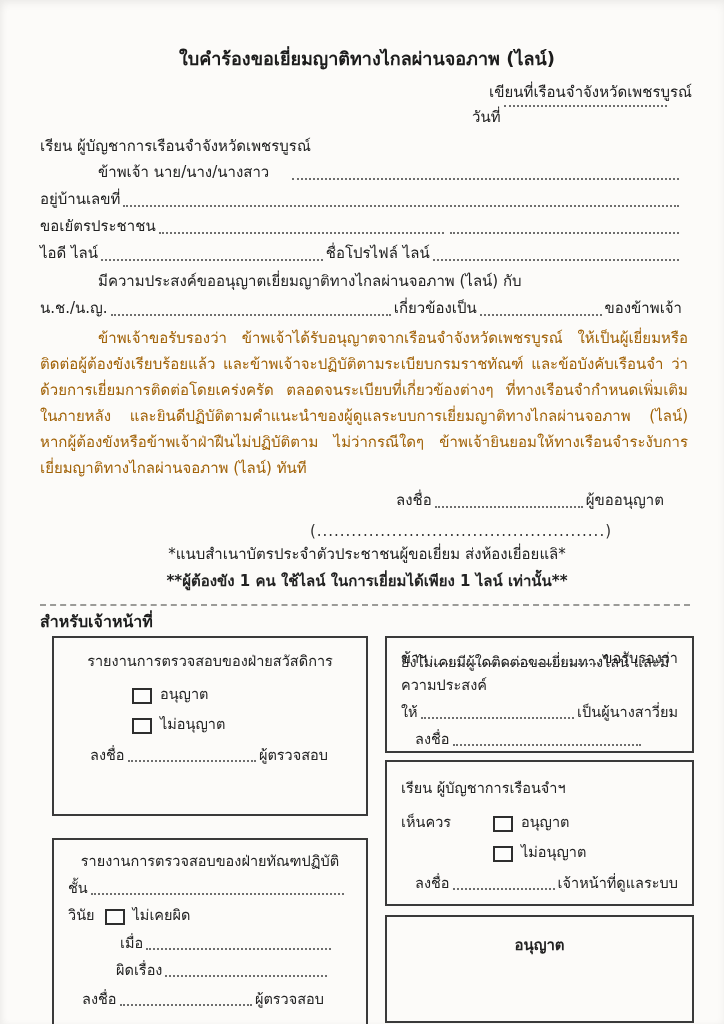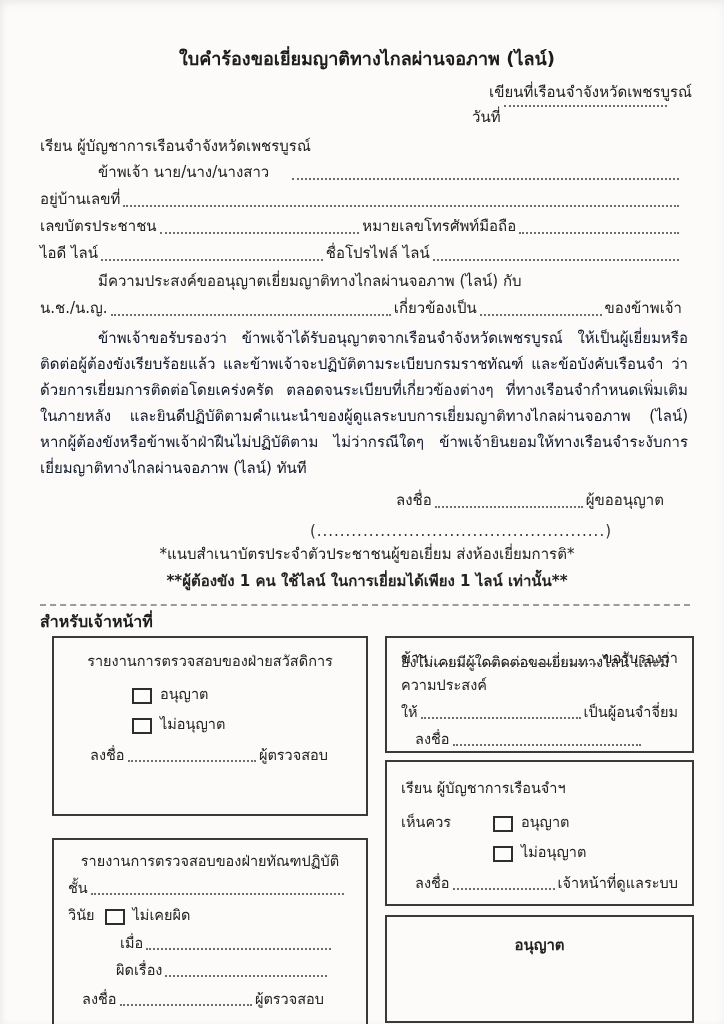--- a/index.html
+++ b/index.html
@@ -20,21 +20,21 @@
   .right-block .wline { height: 26px; line-height: 26px; }
   .date-row { width: 198px; height: 26px; display: flex; align-items: flex-start; margin-right: 22px; }
   .frow { display: flex; align-items: flex-end; height: 27px; padding-bottom: 2px; margin-right: 12px; }
   .frow > span { white-space: nowrap; }
   .dots { flex: 1 1 auto; border-bottom: 2px dotted #6e6e6e; margin: 0 3px 4px 3px; min-width: 16px; }
   .salutation { height: 28px; line-height: 30px; }
   .indent { padding-left: 58px; gap: 20px; }
   .para {
     margin-top: 3px; margin-right: 6px;
     text-align: justify; text-indent: 58px;
-    line-height: 26px; color: #0f172a;
+    line-height: 26px; color: #a16207;
   }
   .sig-row { display: flex; justify-content: flex-end; margin-right: 30px; margin-top: 5px; }
   .sig-inner { display: flex; align-items: flex-end; width: 268px; height: 26px; }
   .paren-row { display: flex; justify-content: flex-end; margin-right: 82px; height: 28px; align-items: flex-end; letter-spacing: 1px; color: #333; }
   .note { text-align: center; height: 27px; line-height: 29px; }
   .note.bold { font-weight: bold; }
   .divider { border-top: 2px dashed #9b9b98; margin: 10px 4px 0 0; }
   .sec-header { font-weight: bold; font-size: 16px; height: 30px; line-height: 32px; color: #1c1c1c; }
   .grid { display: flex; margin-left: 12px; gap: 17px; }
   .col-left { width: 316px; display: flex; flex-direction: column; gap: 22px; }
@@ -78,23 +78,22 @@
     <span>ข้าพเจ้า นาย/นาง/นางสาว</span>
     <span class="dots"></span>
   </div>
 
   <div class="frow">
     <span>อยู่บ้านเลขที่</span>
     <span class="dots"></span>
   </div>
 
   <div class="frow">
-    <span>เลขบัตรประชาชน</span>
+    <span>ขอเยัตรประชาชน</span>
     <span class="dots" style="flex-grow:1.25"></span>
-    <span>หมายเลขโทรศัพท์มือถือ</span>
     <span class="dots"></span>
   </div>
 
   <div class="frow">
     <span>ไอดี ไลน์</span>
     <span class="dots" style="flex-grow:0.9"></span>
     <span>ชื่อโปรไฟล์ ไลน์</span>
     <span class="dots"></span>
   </div>
 
@@ -115,21 +114,21 @@
   <div class="sig-row">
     <div class="sig-inner">
       <span>ลงชื่อ</span>
       <span class="dots"></span>
       <span>ผู้ขออนุญาต</span>
     </div>
   </div>
 
   <div class="paren-row">(..................................................)</div>
 
-  <div class="note">*แนบสำเนาบัตรประจำตัวประชาชนผู้ขอเยี่ยม ส่งห้องเยี่ยมการติ*</div>
+  <div class="note">*แนบสำเนาบัตรประจำตัวประชาชนผู้ขอเยี่ยม ส่งห้องเยี่อยแลิ*</div>
   <div class="note bold">**ผู้ต้องขัง 1 คน ใช้ไลน์ ในการเยี่ยมได้เพียง 1 ไลน์ เท่านั้น**</div>
 
   <div class="divider"></div>
 
   <div class="sec-header">สำหรับเจ้าหน้าที่</div>
 
   <div class="grid">
 
     <div class="col-left">
 
@@ -183,21 +182,21 @@
       <div class="obox box-r1">
         <div class="brow">
           <span>ข้าฯ</span>
           <span class="dots"></span>
           <span>ขอรับรองว่า</span>
         </div>
         <div class="brow">ยังไม่เคยมีผู้ใดติดต่อขอเยี่ยมทางไลน์ และมีความประสงค์</div>
         <div class="brow">
           <span>ให้</span>
           <span class="dots"></span>
-          <span>เป็นผู้อนจำจี่ยม</span>
+          <span>เป็นผู้นางสาวี่ยม</span>
         </div>
         <div class="brow" style="margin-left:14px; margin-right:34px">
           <span>ลงชื่อ</span>
           <span class="dots"></span>
         </div>
       </div>
 
       <div class="obox box-r2">
         <div class="brow" style="height:29px">เรียน  ผู้บัญชาการเรือนจำฯ</div>
         <div class="cbrow" style="margin-top:5px">

